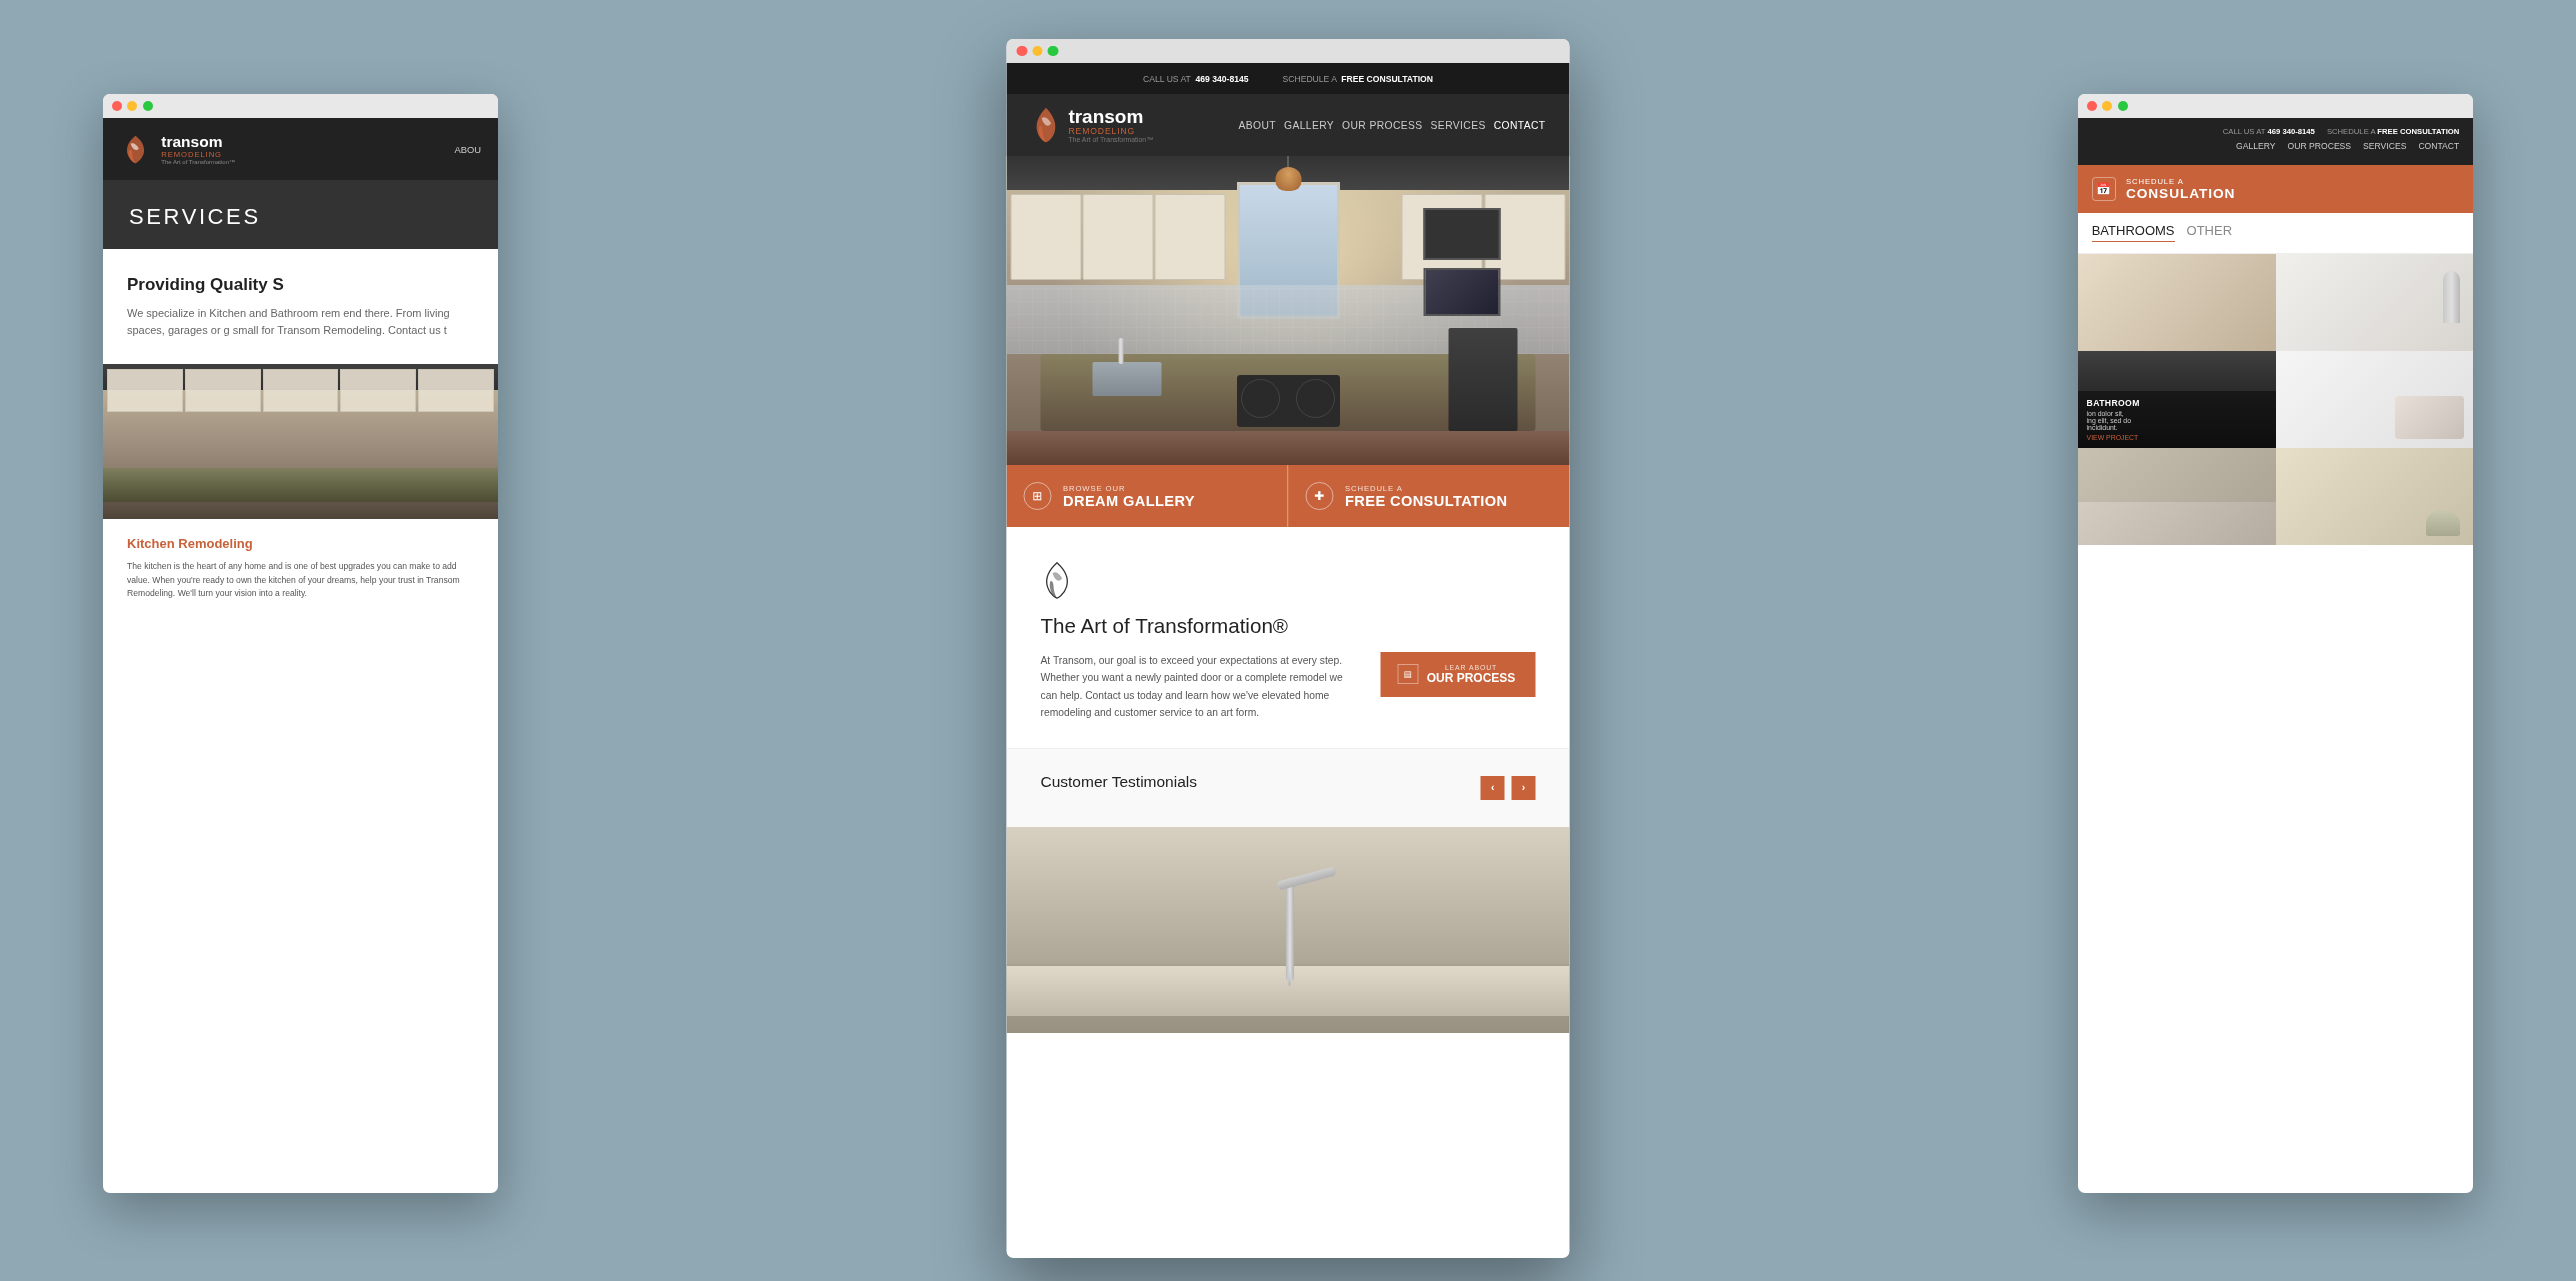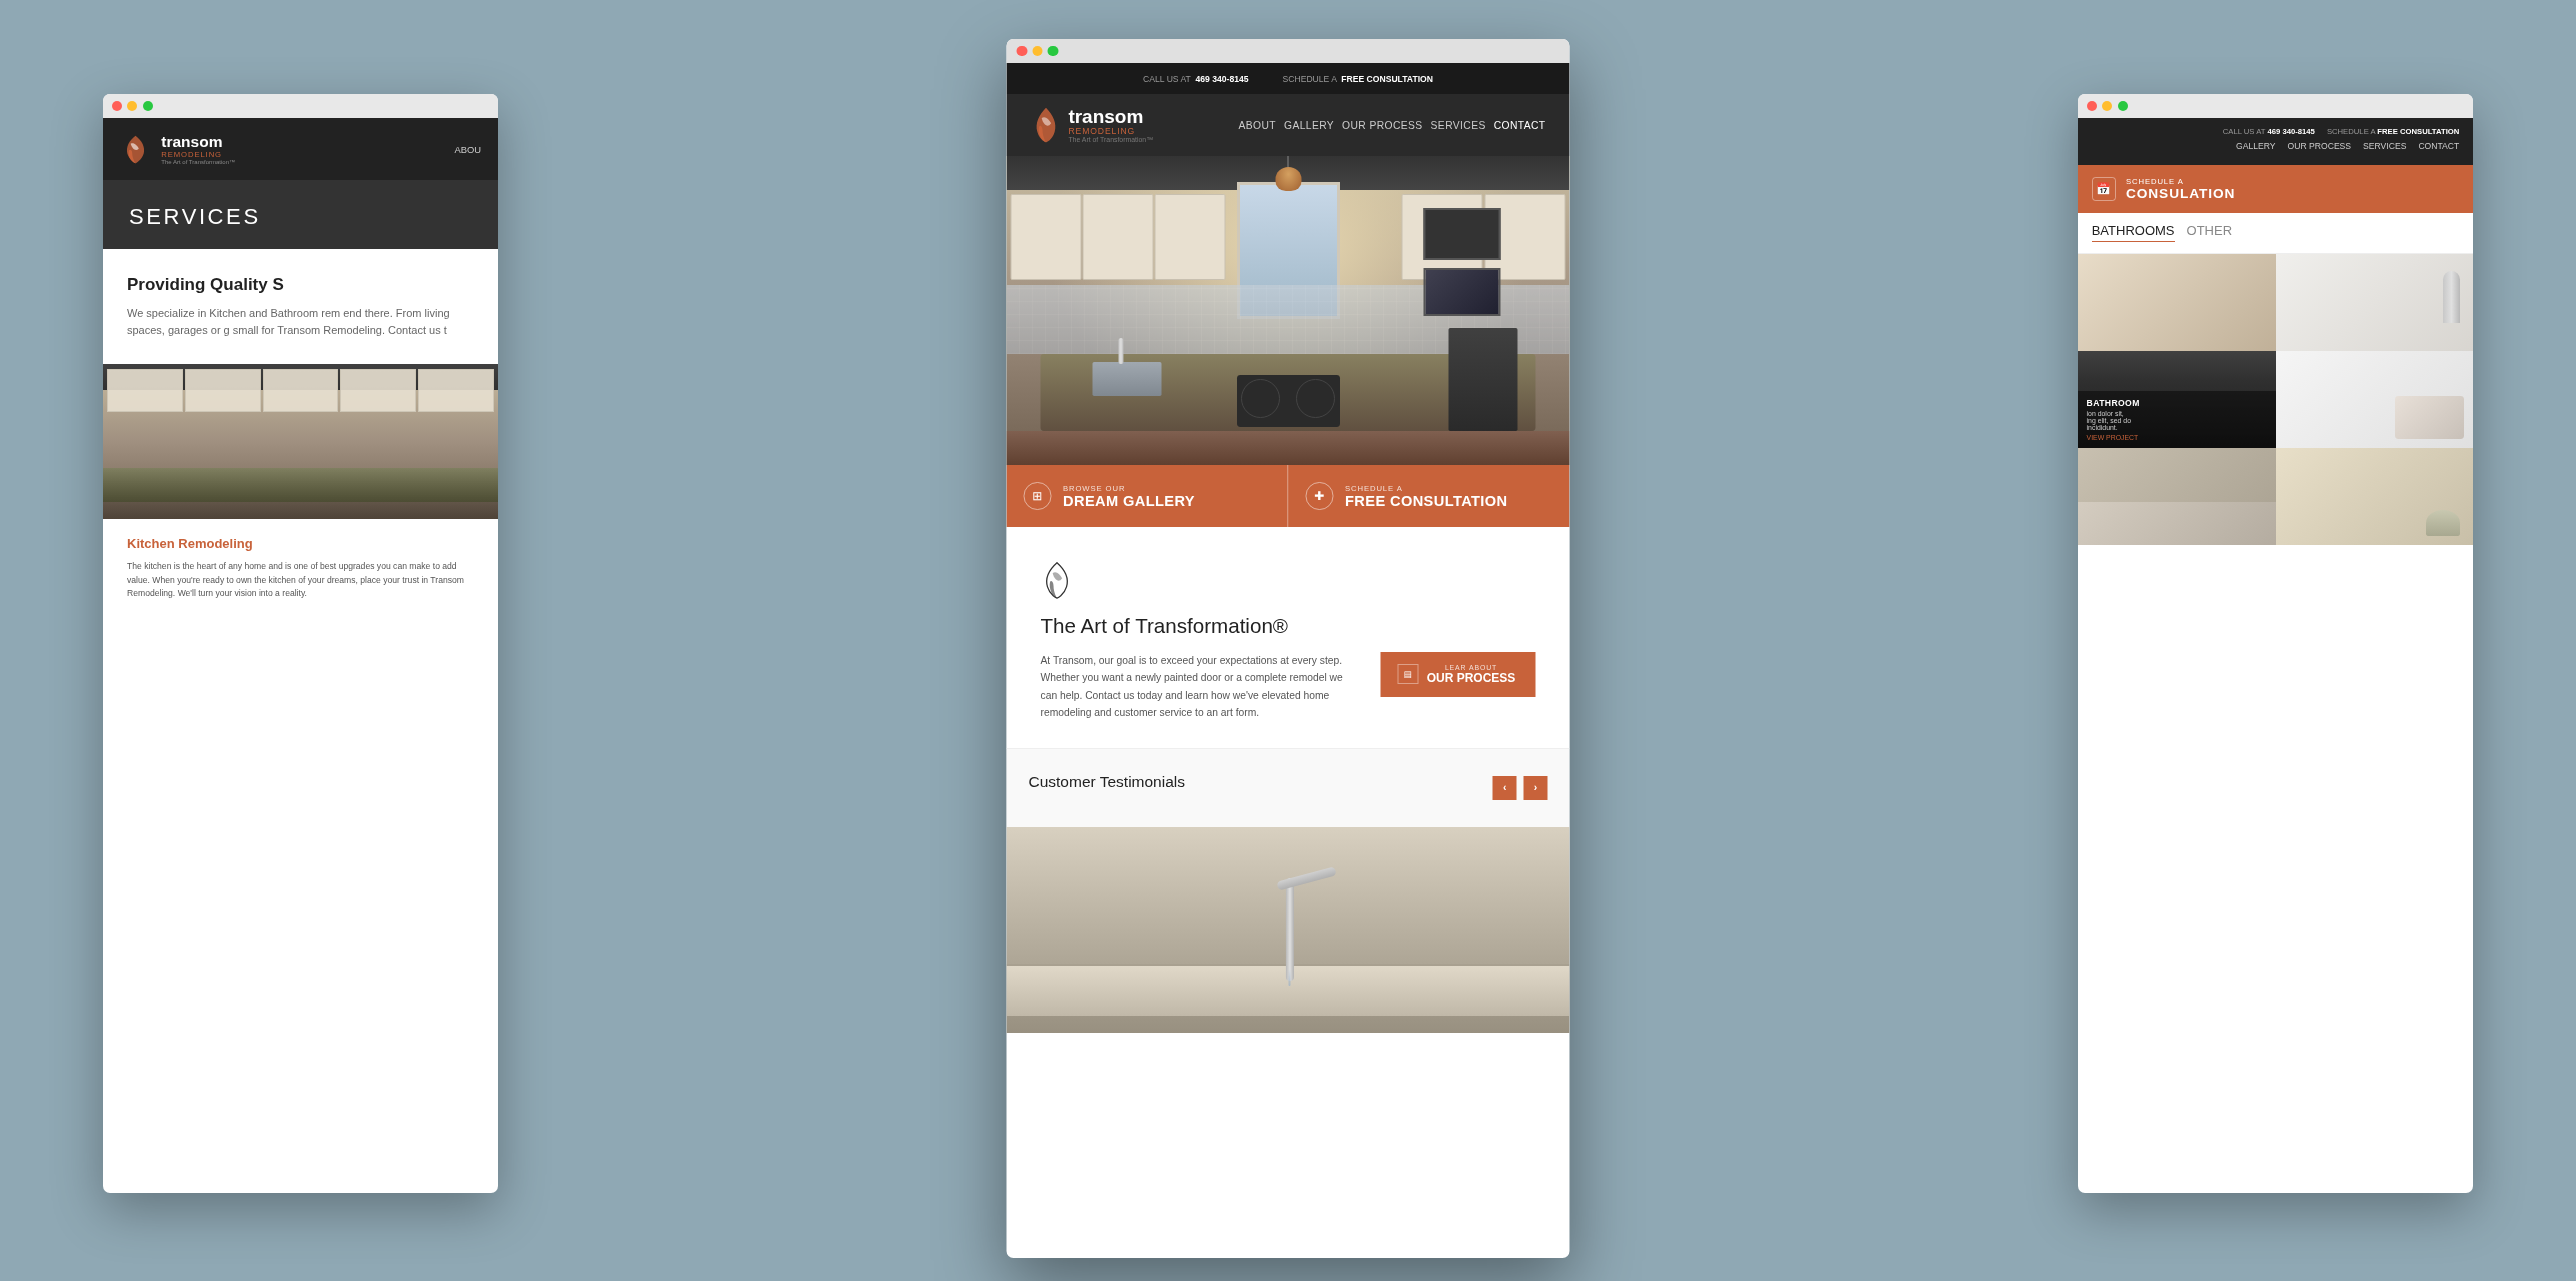--- a/index.html
+++ b/index.html
@@ -438,21 +438,21 @@
       align-items: center;
       justify-content: center;
       font-size: 8.6px;
     }
     .learn-btn-text .sm { font-size: 6.9px; text-transform: uppercase; letter-spacing: 0.9px; opacity: 0.8; }
     .learn-btn-text .lg { font-size: 12px; font-weight: 700; }
 
     
     .bottom-section {
       background: #f9f9f9;
-      padding: 24px 22px;
+      padding: 24px 34px;
       border-top: 0.9px solid #eee;
     }
     .bottom-section h3 {
       font-size: 15.5px;
       font-weight: 400;
       color: #222;
       margin-bottom: 12px;
     }
     .testimonial-nav {
       display: flex;
@@ -614,21 +614,21 @@
         <div class="cab-sim-item"></div>
         <div class="cab-sim-item"></div>
       </div>
       <div class="counter-sim"></div>
     </div>
     <div class="kitchen-overlay"></div>
   </div>
 
   <div class="kitchen-card">
     <h3>Kitchen Remodeling</h3>
-    <p>The kitchen is the heart of any home and is one of best upgrades you can make to add value. When you're ready to own the kitchen of your dreams, place your trust in Transom Remodeling. We'll turn your vision into a reality.</p>
+    <p>The kitchen is the heart of any home and is one of best upgrades you can make to add value. When you're ready to own the kitchen of your dreams, help your trust in Transom Remodeling. We'll turn your vision into a reality.</p>
   </div>
 </div>
 
 <div class="window-right">
   <div class="titlebar">
     <div class="dot dot-red"></div>
     <div class="dot dot-yellow"></div>
     <div class="dot dot-green"></div>
   </div>
 

